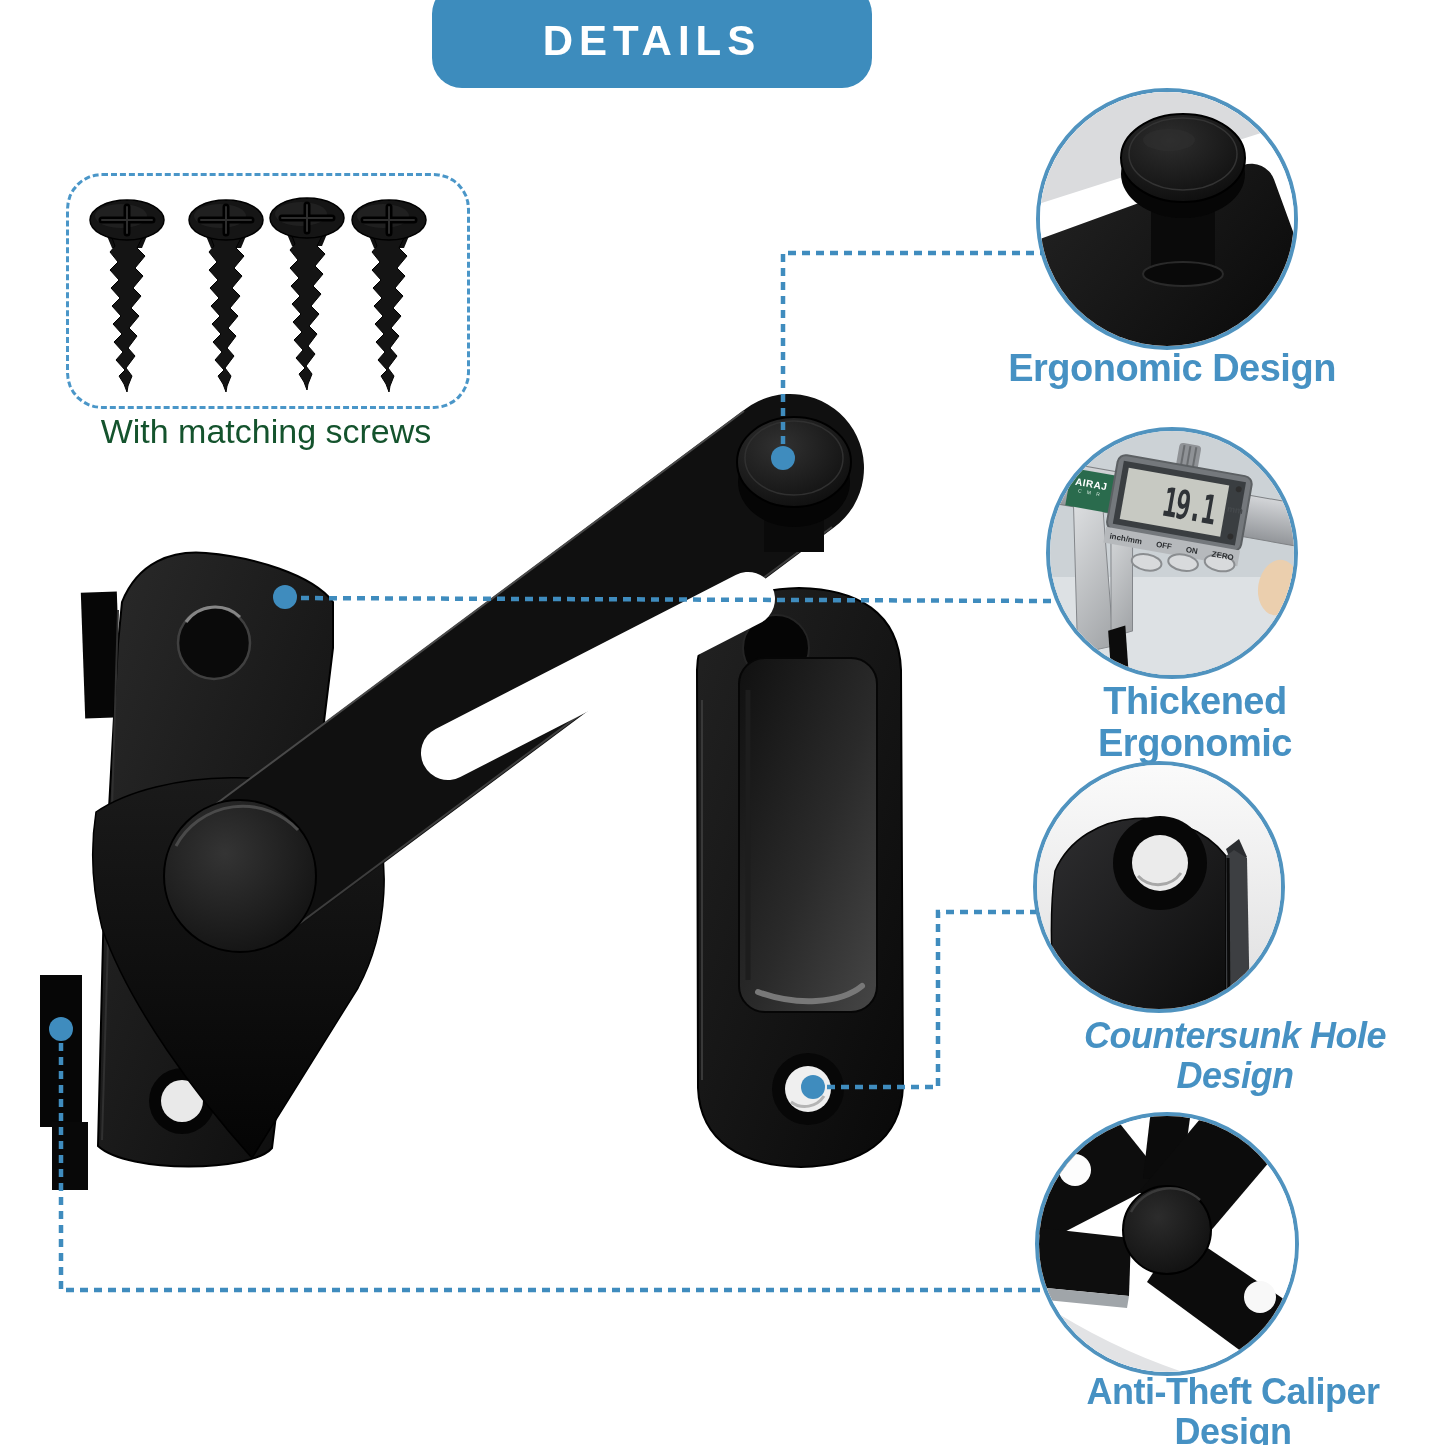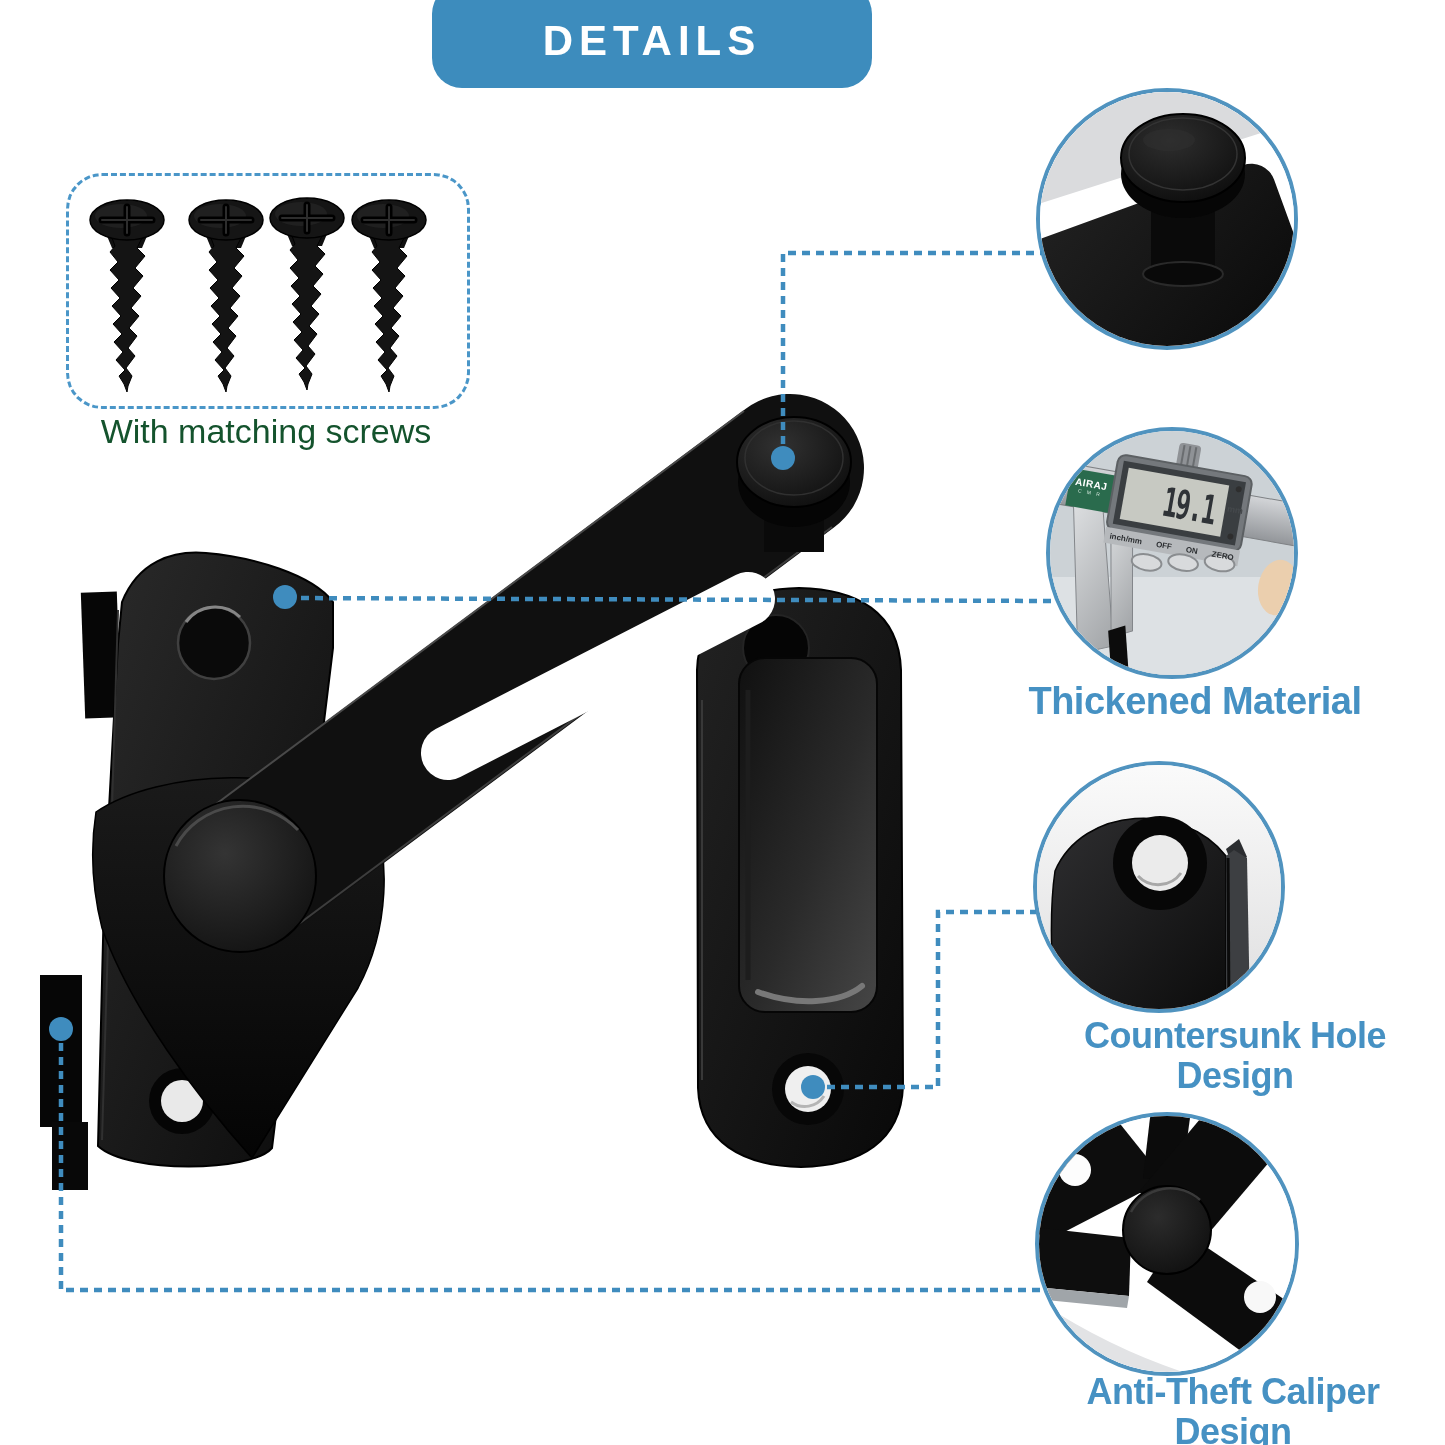--- a/index.html
+++ b/index.html
@@ -24,21 +24,21 @@
                   background:#fff;z-index:4;box-sizing:border-box;}
   .callout-circle svg{position:absolute;left:-4px;top:-4px;}
   .c1{left:1036px;top:88px;width:262px;height:262px;}
   .c2{left:1046px;top:427px;width:252px;height:252px;}
   .c3{left:1033px;top:761px;width:252px;height:252px;}
   .c4{left:1035px;top:1112px;width:264px;height:264px;}
   .callout-label{position:absolute;color:#4691c3;font-weight:bold;text-align:center;z-index:4;
                  letter-spacing:-0.5px;line-height:1.1;}
   .l1{left:998px;top:348px;width:348px;font-size:38px;}
   .l2{left:1018px;top:681px;width:354px;font-size:38px;}
-  .l3{left:1030px;top:1016px;width:410px;font-size:36px;}
+  .l3{left:1030px;top:1016px;width:410px;font-size:36px;font-style:italic;}
   .l4{left:1026px;top:1372px;width:414px;font-size:36px;}
   
   .cal-rot{position:absolute;left:-4px;top:-4px;width:252px;height:252px;
            transform:rotate(10deg);transform-origin:132px 84px;}
   .lcd-reading{position:absolute;left:76px;top:52px;width:92px;height:50px;text-align:right;
                font-family:"DejaVu Sans Mono",monospace;font-weight:bold;font-size:40px;
                line-height:50px;color:#2f3337;transform:scaleX(.62);transform-origin:right center;
                letter-spacing:-3px;}
   .lcd-unit{position:absolute;left:180px;top:68px;font-size:9px;font-weight:bold;color:#45494c;}
   .cal-btnrow{position:absolute;left:64px;top:112px;width:136px;height:16px;display:flex;
@@ -186,20 +186,21 @@
         <line x1="-60" y1="314" x2="200" y2="314" stroke="#606060" stroke-width="3"></line>
       </g>
       <rect x="115" y="110" width="64" height="76" fill="#0a0a0a"></rect>
       <ellipse cx="147" cy="186" rx="40" ry="12" fill="#090909" stroke="#2a2a2a" stroke-width="2"></ellipse>
       <ellipse cx="147" cy="86" rx="62" ry="44" fill="#060606"></ellipse>
       <ellipse cx="147" cy="70" rx="62" ry="44" fill="url(#c1knob)" stroke="#000" stroke-width="2"></ellipse>
       <ellipse cx="147" cy="66" rx="54" ry="36" fill="none" stroke="#333" stroke-width="1.5"></ellipse>
       <ellipse cx="133" cy="52" rx="26" ry="11" fill="#2e2e2e" opacity=".6"></ellipse>
     </svg>
   </div>
+  <div class="callout-label l1">Ergonomic Design</div>
 
   <div class="callout-circle c2">
     <svg width="252" height="252" viewBox="0 0 252 252">
       <defs>
         <linearGradient id="silv" x1="0" y1="0" x2="0" y2="1">
           <stop offset="0" stop-color="#d3d5d8"></stop>
             <stop offset="1" stop-color="#93969a"></stop>
         </linearGradient>
         <linearGradient id="silv2" x1="0" y1="0" x2="1" y2="1">
           <stop offset="0" stop-color="#dcdee0"></stop>
@@ -238,21 +239,21 @@
       <div class="lcd-reading">19.1</div>
       <div class="lcd-unit">mm</div>
       <div class="cal-btnrow">
         <span>inch/mm</span>
         <span>OFF</span>
         <span>ON</span>
         <span>ZERO</span>
       </div>
     </div>
   </div>
-  <div class="callout-label l2">Thickened Material</div>
+  <div class="callout-label l2">Thickened Ergonomic</div>
 
   <div class="callout-circle c3">
     <svg width="252" height="252" viewBox="0 0 252 252">
       <defs>
         <linearGradient id="c3bg" x1="0" y1="0" x2="0" y2="1">
           <stop offset="0" stop-color="#fbfbfb"></stop>
             <stop offset="1" stop-color="#dededf"></stop>
         </linearGradient>
         <linearGradient id="c3plate" x1="0" y1="0" x2="1" y2="1">
           <stop offset="0" stop-color="#2e2e30"></stop>

